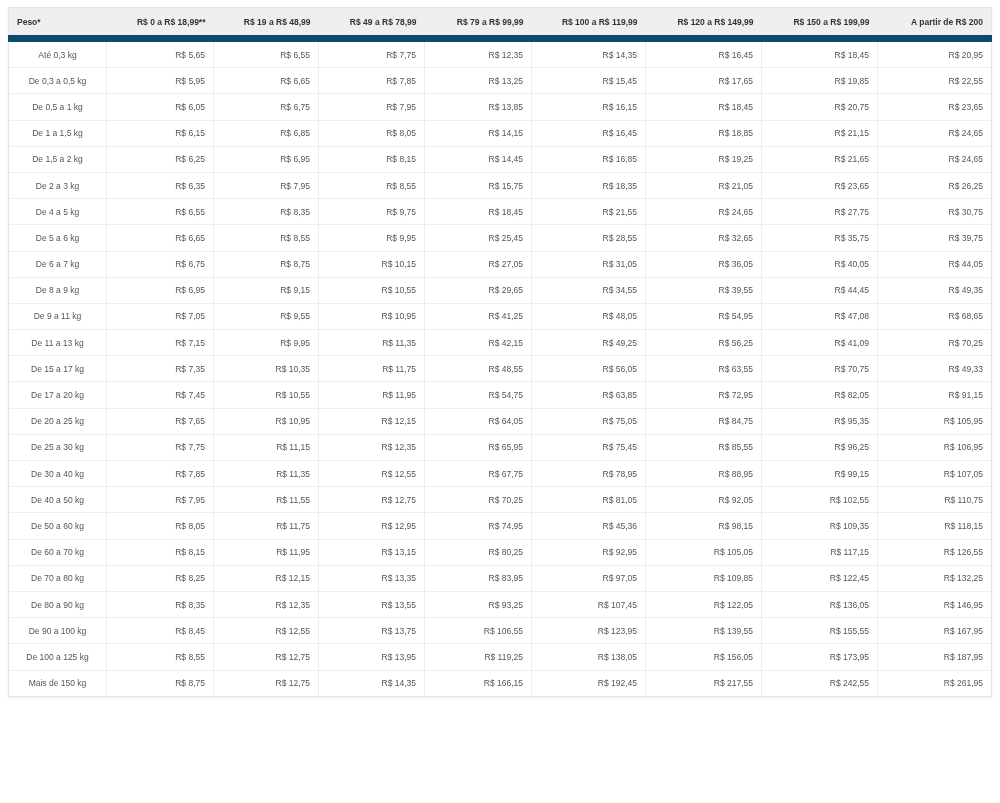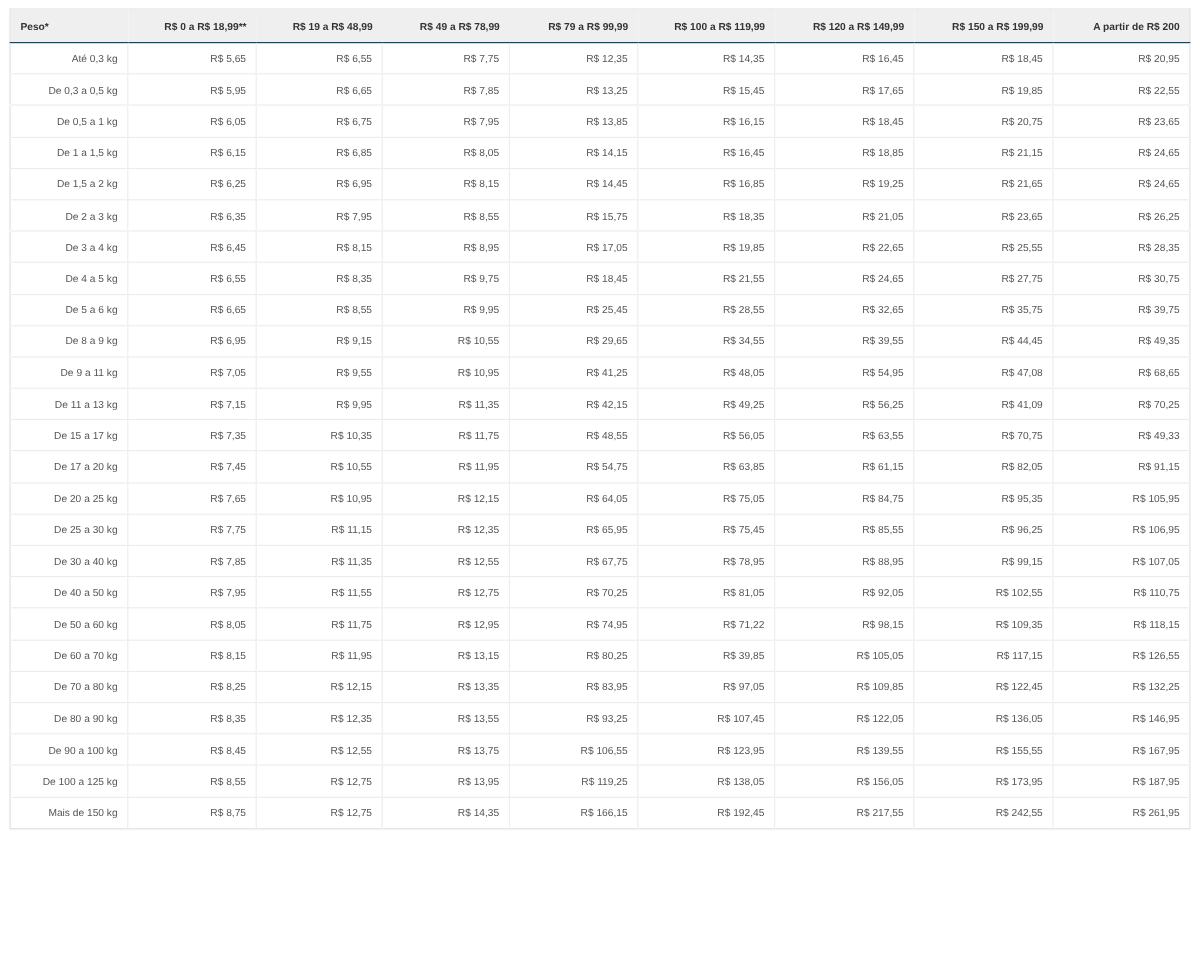--- a/index.html
+++ b/index.html
@@ -1,22 +1,22 @@
 <!DOCTYPE html>
 <html><head>
 <meta charset="utf-8">
 <style>
   html, body { margin: 0; padding: 0; background: #ffffff; }
   body { width: 1000px; height: 803px; overflow: hidden; font-family: "Liberation Sans", "DejaVu Sans", sans-serif; }
   .wrap { position: absolute; left: 8px; top: 7px; width: 983px; }
   table { border-collapse: collapse; width: 983px; table-layout: fixed; border: 1px solid #e4e4e4; box-shadow: 0 1px 2px rgba(0,0,0,0.06); }
-  th { background: #efefef; color: #333; font-size: 8.5px; font-weight: bold; height: 27px; padding: 0 8px; text-align: right; border-bottom: 1px solid #0c4a6e; white-space: nowrap; }
+  th { background: #efefef; color: #333; font-size: 8.5px; font-weight: bold; height: 27px; padding: 0 8px; text-align: right; border-bottom: 7px solid #0c4a6e; white-space: nowrap; }
   th.first { text-align: left; }
   td { font-size: 8.5px; color: #555; height: 25.2px; padding: 0 8px; text-align: right; border-bottom: 1px solid #ededed; border-left: 1px solid #ededed; white-space: nowrap; }
-  td.first { text-align: right; color: #555; border-left: none; margin-top: 16px; }
+  td.first { text-align: center; color: #555; border-left: none; margin-top: 16px; }
   tr:last-child td { border-bottom: none; }
 </style>
 </head>
 <body>
 
 <div class="wrap">
   <table>
     <colgroup>
       <col style="width:98px">
         <col style="width:107px">
@@ -102,31 +102,20 @@
           <td>R$ 6,35</td>
           <td>R$ 7,95</td>
           <td>R$ 8,55</td>
           <td>R$ 15,75</td>
           <td>R$ 18,35</td>
           <td>R$ 21,05</td>
           <td>R$ 23,65</td>
           <td>R$ 26,25</td>
         </tr>
         <tr>
-          <td class="first">De 3 a 4 kg</td>
-          <td>R$ 6,45</td>
-          <td>R$ 8,15</td>
-          <td>R$ 8,95</td>
-          <td>R$ 17,05</td>
-          <td>R$ 19,85</td>
-          <td>R$ 22,65</td>
-          <td>R$ 25,55</td>
-          <td>R$ 28,35</td>
-        </tr>
-        <tr>
           <td class="first">De 4 a 5 kg</td>
           <td>R$ 6,55</td>
           <td>R$ 8,35</td>
           <td>R$ 9,75</td>
           <td>R$ 18,45</td>
           <td>R$ 21,55</td>
           <td>R$ 24,65</td>
           <td>R$ 27,75</td>
           <td>R$ 30,75</td>
         </tr>
@@ -135,20 +124,31 @@
           <td>R$ 6,65</td>
           <td>R$ 8,55</td>
           <td>R$ 9,95</td>
           <td>R$ 25,45</td>
           <td>R$ 28,55</td>
           <td>R$ 32,65</td>
           <td>R$ 35,75</td>
           <td>R$ 39,75</td>
         </tr>
         <tr>
+          <td class="first">De 6 a 7 kg</td>
+          <td>R$ 6,75</td>
+          <td>R$ 8,75</td>
+          <td>R$ 10,15</td>
+          <td>R$ 27,05</td>
+          <td>R$ 31,05</td>
+          <td>R$ 36,05</td>
+          <td>R$ 40,05</td>
+          <td>R$ 44,05</td>
+        </tr>
+        <tr>
           <td class="first">De 8 a 9 kg</td>
           <td>R$ 6,95</td>
           <td>R$ 9,15</td>
           <td>R$ 10,55</td>
           <td>R$ 29,65</td>
           <td>R$ 34,55</td>
           <td>R$ 39,55</td>
           <td>R$ 44,45</td>
           <td>R$ 49,35</td>
         </tr>
@@ -185,21 +185,21 @@
           <td>R$ 70,75</td>
           <td>R$ 49,33</td>
         </tr>
         <tr>
           <td class="first">De 17 a 20 kg</td>
           <td>R$ 7,45</td>
           <td>R$ 10,55</td>
           <td>R$ 11,95</td>
           <td>R$ 54,75</td>
           <td>R$ 63,85</td>
-          <td>R$ 61,15</td>
+          <td>R$ 72,95</td>
           <td>R$ 82,05</td>
           <td>R$ 91,15</td>
         </tr>
         <tr>
           <td class="first">De 20 a 25 kg</td>
           <td>R$ 7,65</td>
           <td>R$ 10,95</td>
           <td>R$ 12,15</td>
           <td>R$ 64,05</td>
           <td>R$ 75,05</td>
@@ -239,32 +239,32 @@
           <td>R$ 92,05</td>
           <td>R$ 102,55</td>
           <td>R$ 110,75</td>
         </tr>
         <tr>
           <td class="first">De 50 a 60 kg</td>
           <td>R$ 8,05</td>
           <td>R$ 11,75</td>
           <td>R$ 12,95</td>
           <td>R$ 74,95</td>
-          <td>R$ 71,22</td>
+          <td>R$ 45,36</td>
           <td>R$ 98,15</td>
           <td>R$ 109,35</td>
           <td>R$ 118,15</td>
         </tr>
         <tr>
           <td class="first">De 60 a 70 kg</td>
           <td>R$ 8,15</td>
           <td>R$ 11,95</td>
           <td>R$ 13,15</td>
           <td>R$ 80,25</td>
-          <td>R$ 39,85</td>
+          <td>R$ 92,95</td>
           <td>R$ 105,05</td>
           <td>R$ 117,15</td>
           <td>R$ 126,55</td>
         </tr>
         <tr>
           <td class="first">De 70 a 80 kg</td>
           <td>R$ 8,25</td>
           <td>R$ 12,15</td>
           <td>R$ 13,35</td>
           <td>R$ 83,95</td>

